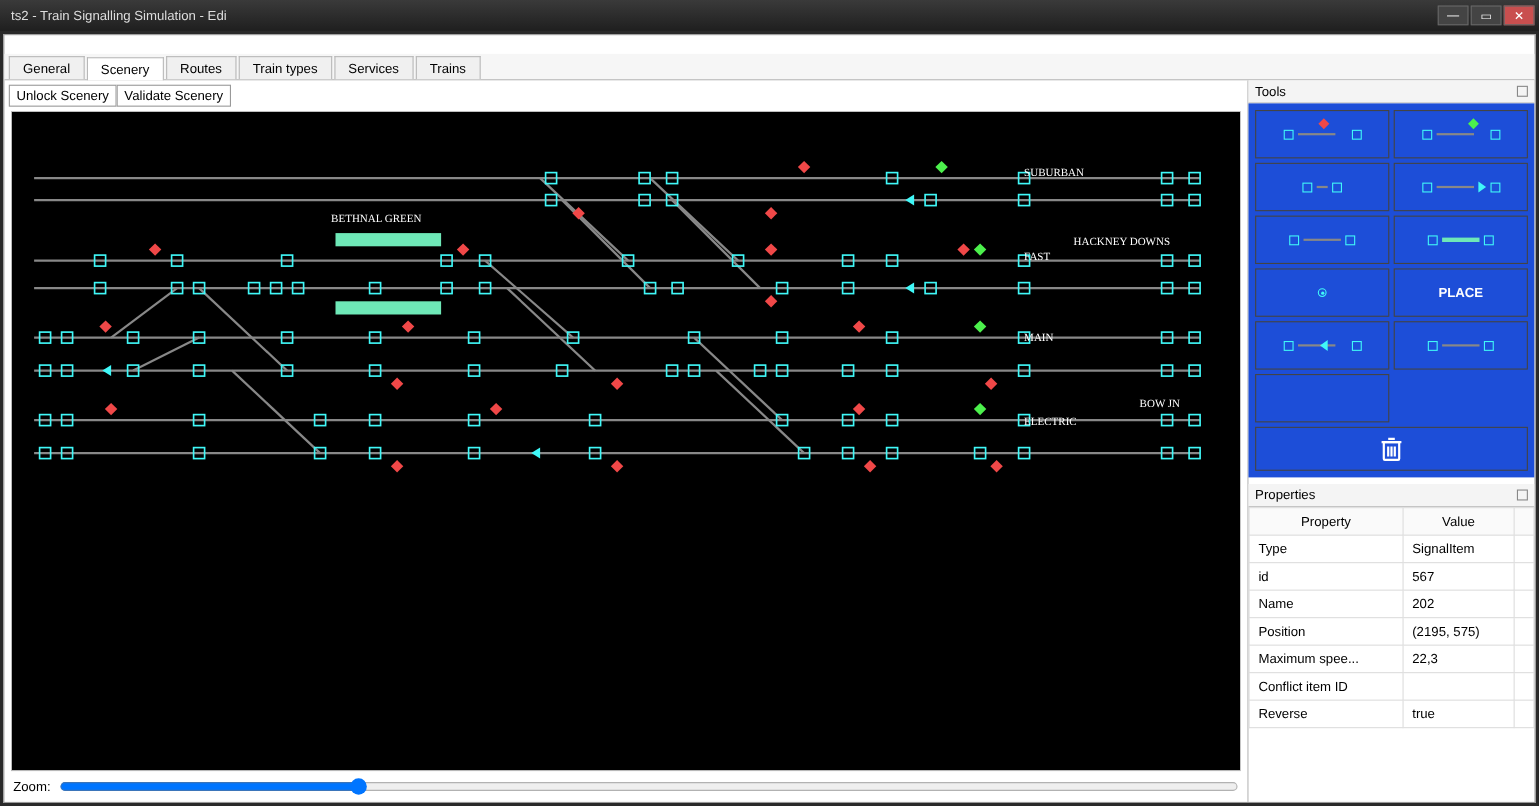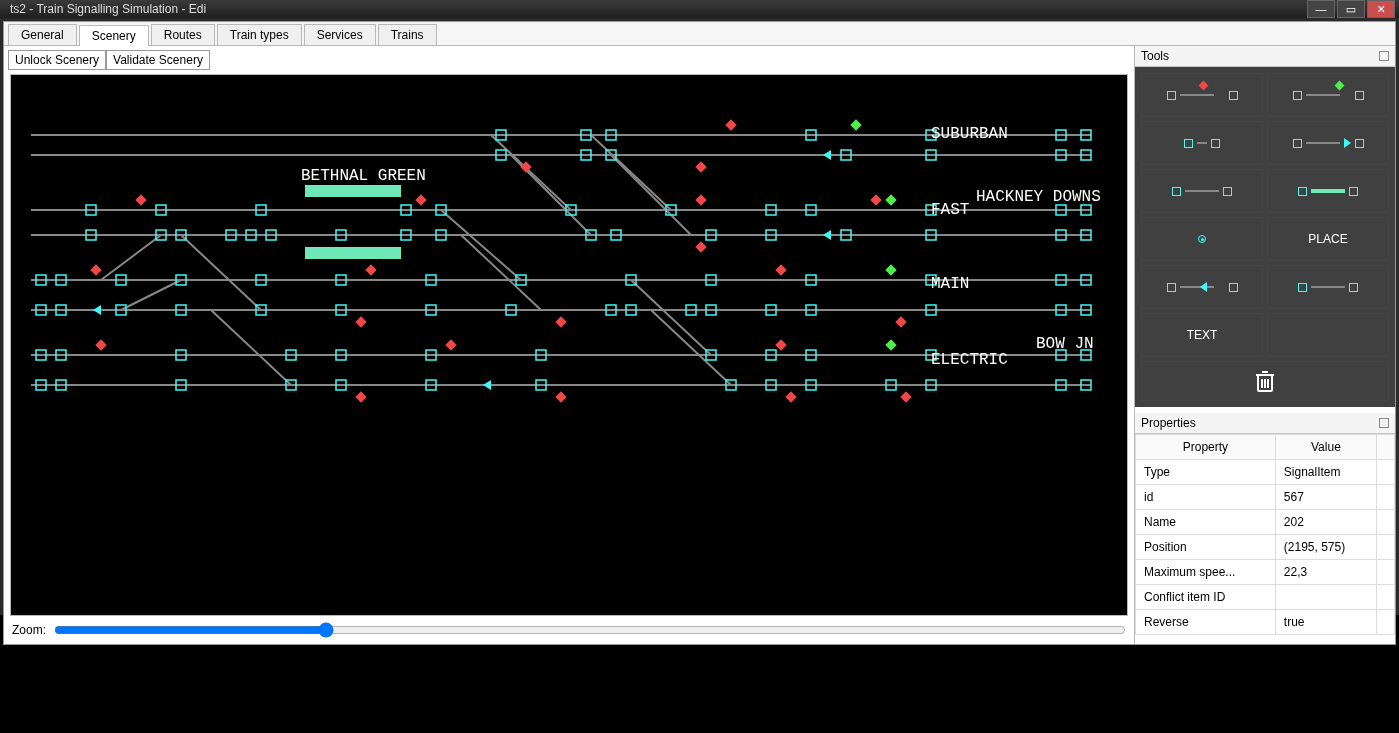--- a/index.html
+++ b/index.html
@@ -1,59 +1,59 @@
 <!DOCTYPE html>
 <html><head>
 <meta charset="utf-8">
 <style>
 * { box-sizing: border-box; margin: 0; padding: 0; font-family: "Segoe UI", Tahoma, sans-serif; font-size: 12px; }
 html, body { width: 1399px; height: 733px; background: #000; overflow: hidden; }
 
 
-.window { width: 1399px; height: 615px; background: #2a2a2a; display: flex; flex-direction: column; }
+.window { width: 1399px; height: 733px; background: #2a2a2a; display: flex; flex-direction: column; }
 .titlebar { height: 28px; background: linear-gradient(#3a3a3a, #1f1f1f); display: flex; align-items: center; padding: 0 4px; color: #ddd; }
 .titlebar .title { flex: 1; padding-left: 6px; font-size: 12px; }
 .win-controls { display: flex; gap: 2px; }
 .win-btn { width: 28px; height: 18px; background: #444; border: 1px solid #666; display: flex; align-items: center; justify-content: center; color: #fff; font-size: 11px; cursor: default; }
 .win-btn.close { background: #c94f4f; }
 
 
 .client { flex: 1; background: #fff; margin: 3px; border: 1px solid #999; display: flex; flex-direction: column; }
 .menubar { height: 24px; display: flex; align-items: center; padding: 0 6px; gap: 14px; color: #888; border-bottom: 1px solid #e5e5e5; }
 .menubar span { cursor: default; }
 
 
-.tabs-row { height: 24px; display: flex; align-items: flex-end; padding-left: 4px; border-bottom: 1px solid #b8b8b8; background: #f6f6f6; }
+.tabs-row { height: 24px; display: flex; align-items: flex-end; padding-left: 4px; border-bottom: 1px solid #b8b8b8; background: #f6f6f6; margin-top: 17px; }
 .tab { border: 1px solid #b8b8b8; border-bottom: none; padding: 3px 12px; margin-right: 2px; background: #f0f0f0; cursor: default; }
 .tab.active { background: #fff; position: relative; top: 1px; }
 
 
 .body { flex: 1; display: flex; overflow: hidden; }
 .left { flex: 1; display: flex; flex-direction: column; border-right: 1px solid #b8b8b8; overflow: hidden; }
 .right { width: 260px; display: flex; flex-direction: column; }
 
 
 .scenery-toolbar { padding: 4px; display: flex; gap: 0; }
 .scenery-toolbar button { border: 1px solid #999; background: #fff; padding: 2px 6px; cursor: default; }
 
 
 .canvas-wrap { flex: 1; position: relative; border: 1px solid #b8b8b8; margin: 0 6px; overflow: auto; background: #000; }
 .canvas { position: relative; width: 1200px; height: 540px; }
 .canvas svg { display: block; }
-.label-scenery { position: absolute; color: #fff; font-size: 16px; font-family: Liberation Mono, monospace; }
+.label-scenery { position: absolute; color: #fff; font-size: 10px; font-family: Liberation Serif, serif; }
 .platform { position: absolute; background: #6ee8b7; }
 
 
 .zoom-row { height: 28px; display: flex; align-items: center; padding: 0 8px; gap: 8px; }
 .zoom-row input[type=range] { flex: 1; }
 
 
 .panel-header { background: #f4f4f4; border-bottom: 1px solid #c5c5c5; padding: 3px 6px; display: flex; justify-content: space-between; align-items: center; }
 .undock { width: 10px; height: 10px; border: 1px solid #888; }
-.tools-body { background: #404040; padding: 6px; }
+.tools-body { background: #1d4ed8; padding: 6px; font-weight: bold; }
 .tools-grid { display: grid; grid-template-columns: 1fr 1fr; gap: 4px; }
 .tool-cell { border: 1px solid #444; height: 44px; display: flex; align-items: center; justify-content: center; color: #fff; font-size: 11px; cursor: default; }
 .tool-wide { grid-column: 1 / span 2; height: 40px; }
 
 
 .props-body { flex: 1; overflow: auto; }
 table.props { width: 100%; border-collapse: collapse; }
 table.props th, table.props td { border: 1px solid #ddd; padding: 5px 8px; text-align: left; font-size: 12px; }
 table.props th { background: #fafafa; font-weight: normal; text-align: center; }
 
@@ -370,23 +370,20 @@
                   <span class="g-sq"></span>
                 </div>
               </div>
             <div class="tool-cell">
                 <div class="glyph">
                   <span class="g-sq"></span>
                   <span class="g-line"></span>
                   <span class="g-sq"></span>
                 </div>
               </div>
-            <div class="tool-cell">
-                <span>TEXT</span>
-              </div>
             <div class="tool-cell"></div>
             <div class="tool-cell tool-wide">
               <svg width="24" height="26" viewBox="0 0 24 26">
                   <g stroke="#fff" stroke-width="2" fill="none">
                     <rect x="5" y="7" width="14" height="16" rx="1"></rect>
                     <line x1="3" y1="7" x2="21" y2="7"></line>
                     <line x1="9" y1="4" x2="15" y2="4"></line>
                     <line x1="9" y1="11" x2="9" y2="20"></line>
                     <line x1="12" y1="11" x2="12" y2="20"></line>
                     <line x1="15" y1="11" x2="15" y2="20"></line>

